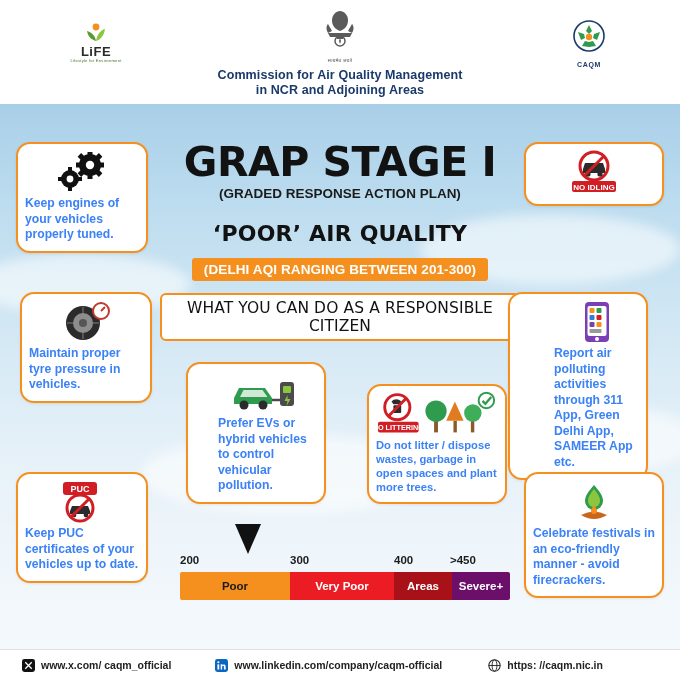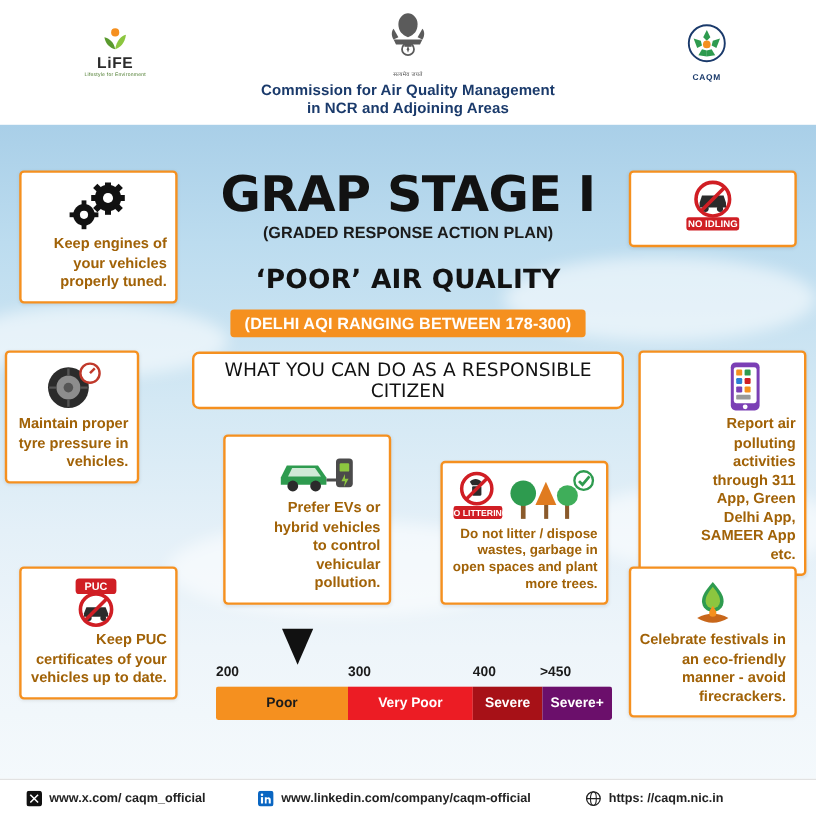--- a/index.html
+++ b/index.html
@@ -71,41 +71,41 @@
     background: rgba(255,255,255,.55);
     border-radius: 50%;
     filter: blur(6px);
   }
 
   
   .card {
     position: absolute;
     background: #ffffff;
     border: 2.5px solid #f5901f;
-    border-radius: 4px;
+    border-radius: 14px;
     padding: 6px 7px 8px;
-    text-align: right;
+    text-align: left;
     font-size: 12.2px;
     font-weight: bold;
-    color: #a16207;
+    color: #3b82f6;
     line-height: 15.5px;
     box-shadow: 0 1px 3px rgba(0,0,0,.08);
   }
   .card .txt { display: block; }
   .icon-wrap {
     display: flex; align-items: center; justify-content: center;
     height: 44px; margin-bottom: 2px;
   }
 
   
   #card-engines   { left: 16px;  top: 38px;  width: 132px; }
-  #card-tyre      { left: 4px;  top: 188px; width: 112px; }
+  #card-tyre      { left: 20px;  top: 188px; width: 132px; }
   #card-puc       { left: 16px;  top: 368px; width: 132px; }
   #card-idle      { right: 16px; top: 38px;  width: 140px; }
-  #card-report    { right: 8px; top: 188px; width: 140px; padding-left: 44px; }
+  #card-report    { right: 32px; top: 188px; width: 140px; padding-left: 44px; }
   #card-festivals { right: 16px; top: 368px; width: 140px; }
   #card-ev        { left: 186px; top: 258px; width: 140px; padding-left: 30px; }
   #card-litter    { left: 367px; top: 252px; width: 140px; font-size: 11.2px; line-height: 14px; margin-top: 28px; }
 
   
   .headline {
     position: absolute; top: 36px; left: 160px; width: 360px;
     text-align: center;
   }
   .grap-title {
@@ -244,21 +244,21 @@
 
     <div class="cloud" style="left:-30px; top:150px; width:220px; height:60px;"></div>
     <div class="cloud" style="left:420px; top:110px; width:260px; height:70px;"></div>
     <div class="cloud" style="left:140px; top:330px; width:300px; height:80px;"></div>
     <div class="cloud" style="left:480px; top:300px; width:220px; height:70px;"></div>
 
     <div class="headline">
       <div class="grap-title">GRAP STAGE I</div>
       <div class="grap-sub">(GRADED RESPONSE ACTION PLAN)</div>
       <div class="air-quality">‘POOR’ AIR QUALITY</div>
-      <div><span class="aqi-band">(DELHI AQI RANGING BETWEEN 178-300)</span></div>
+      <div><span class="aqi-band">(DELHI AQI RANGING BETWEEN 201-300)</span></div>
       <div><span class="citizen-band">WHAT YOU CAN DO AS A RESPONSIBLE CITIZEN</span></div>
     </div>
 
     <div class="card" id="card-engines">
       <div class="icon-wrap">
         <svg width="56" height="40" viewBox="0 0 56 40">
           <g fill="#111">
             <circle cx="36" cy="13" r="11"></circle>
               <circle cx="36" cy="13" r="4.2" fill="#fff"></circle>
             <g>
@@ -418,21 +418,21 @@
       <div class="pointer"></div>
       <div class="scale-labels">
         <span style="left:0px;">200</span>
         <span style="left:110px;">300</span>
         <span style="left:214px;">400</span>
         <span style="left:270px;">&gt;450</span>
       </div>
       <div class="scale-bar">
         <div class="seg poor" style="width:110px;background:#f5901f;">Poor</div>
         <div class="seg" style="width:104px;background:#ec1c24;">Very Poor</div>
-        <div class="seg" style="width:58px;background:#a71117;">Severe</div>
+        <div class="seg" style="width:58px;background:#a71117;">Areas</div>
         <div class="seg" style="width:58px;background:#6b0f6b;">Severe+</div>
       </div>
     </div>
 
   </div>
 
   <div class="footer">
     <div class="foot-item" id="foot-x">
       <span class="foot-ic">
         <svg width="13" height="13" viewBox="0 0 16 16">

